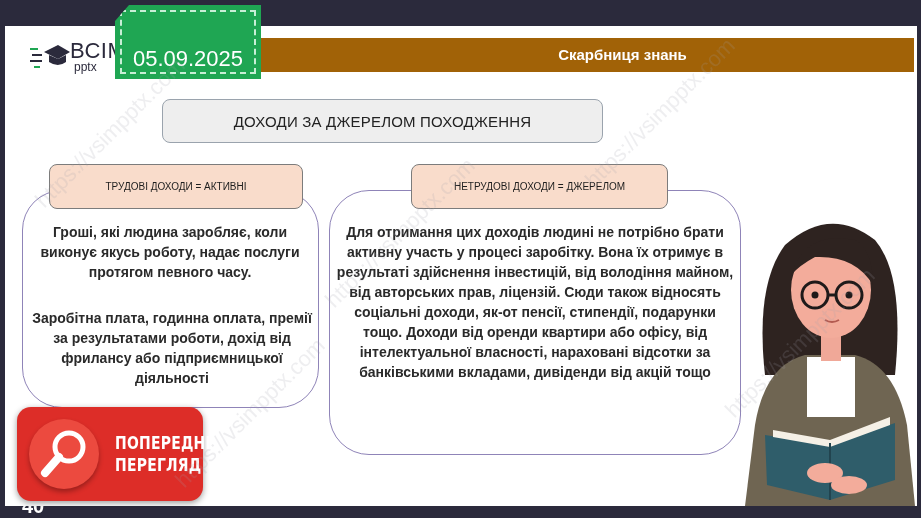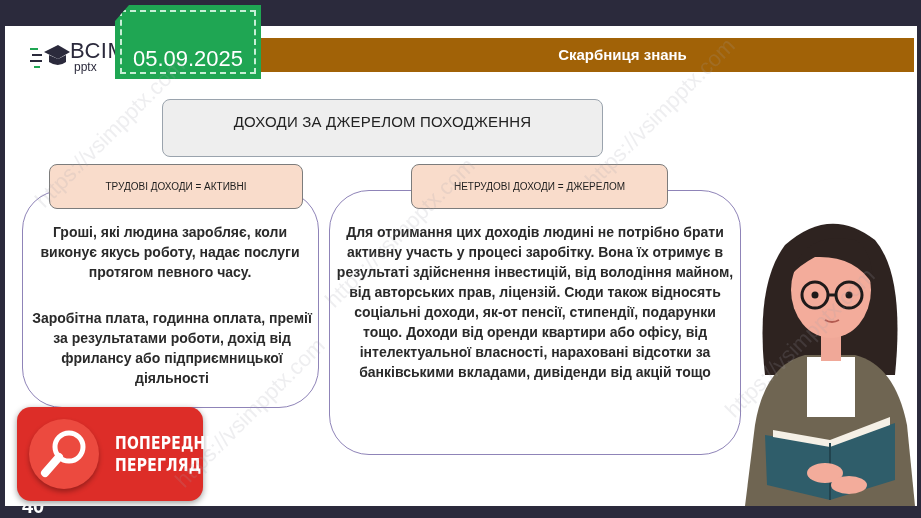--- a/index.html
+++ b/index.html
@@ -15,21 +15,21 @@
   .logo .cap { position: absolute; left: 22px; top: 6px; }
 
   .date-badge { position: absolute; left: 115px; top: 5px; width: 146px; height: 74px; background: #1fa653; clip-path: polygon(0 16px, 14px 0, 100% 0, 100% 100%, 0 100%); box-shadow: 0 2px 4px rgba(0,0,0,.3); }
   .date-badge .inner { position: absolute; left: 5px; top: 5px; right: 5px; bottom: 5px; border: 2px dashed #c8efd6; }
   .date-badge .l1 { position: absolute; left: 0; right: 0; top: 11px; text-align: center; color: #fff; font-size: 21px; font-weight: bold; }
   .date-badge .l2 { position: absolute; left: 0; right: 0; top: 41px; text-align: center; color: #fff; font-size: 22px; }
 
   .header-bar { position: absolute; left: 261px; top: 38px; width: 653px; height: 34px; background: #a16207; }
   .header-bar span { position: absolute; left: 0; right: 0; top: 8px; text-align: center; color: #fff; font-size: 15px; font-weight: bold; padding-left: 70px; }
 
-  .topic-box { position: absolute; left: 162px; top: 99px; width: 441px; height: 58px; background: #eeeeee; border: 1px solid #9aa3ad; border-radius: 8px; }
+  .topic-box { position: absolute; left: 162px; top: 99px; width: 441px; height: 44px; background: #eeeeee; border: 1px solid #9aa3ad; border-radius: 8px; }
   .topic-box span { display: block; text-align: center; line-height: 44px; font-size: 15px; color: #222; letter-spacing: 0.2px; }
 
   .card { position: absolute; border: 1px solid #8f84b8; border-radius: 40px; background: #fff; }
   .card.left { left: 22px; top: 190px; width: 297px; height: 218px; }
   .card.right { left: 329px; top: 190px; width: 412px; height: 265px; }
 
   .tag { position: absolute; background: #f9dccb; border: 1px solid #7c7c7c; border-radius: 8px; text-align: center; font-size: 10px; color: #1e1e1e; }
   .tag.left { left: 49px; top: 164px; width: 254px; height: 45px; line-height: 43px; }
   .tag.right { left: 411px; top: 164px; width: 257px; height: 45px; line-height: 43px; }
 

